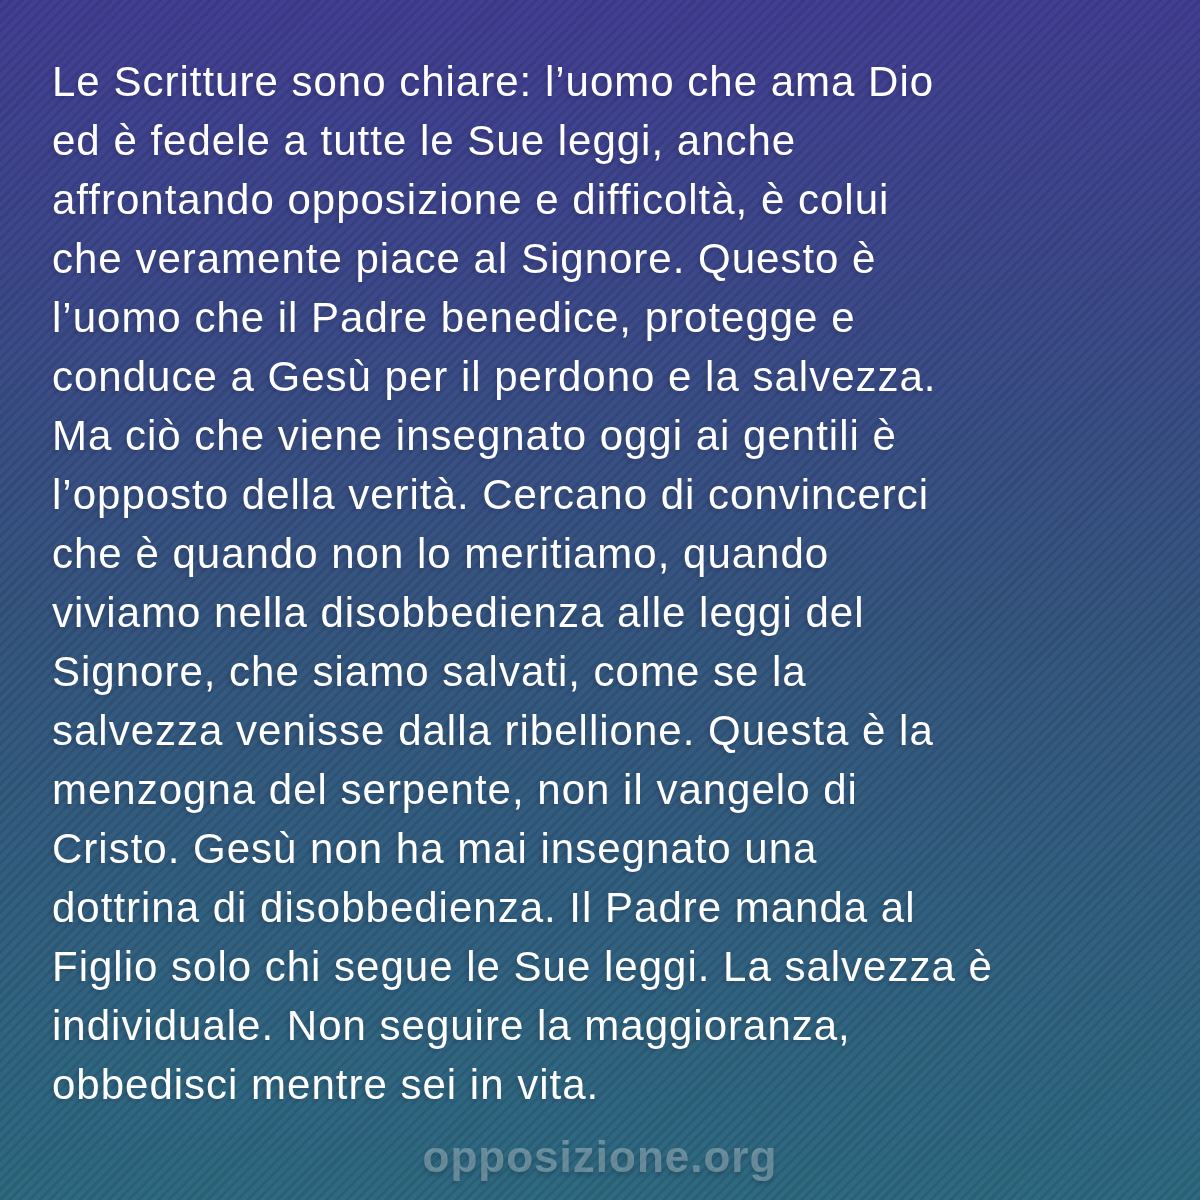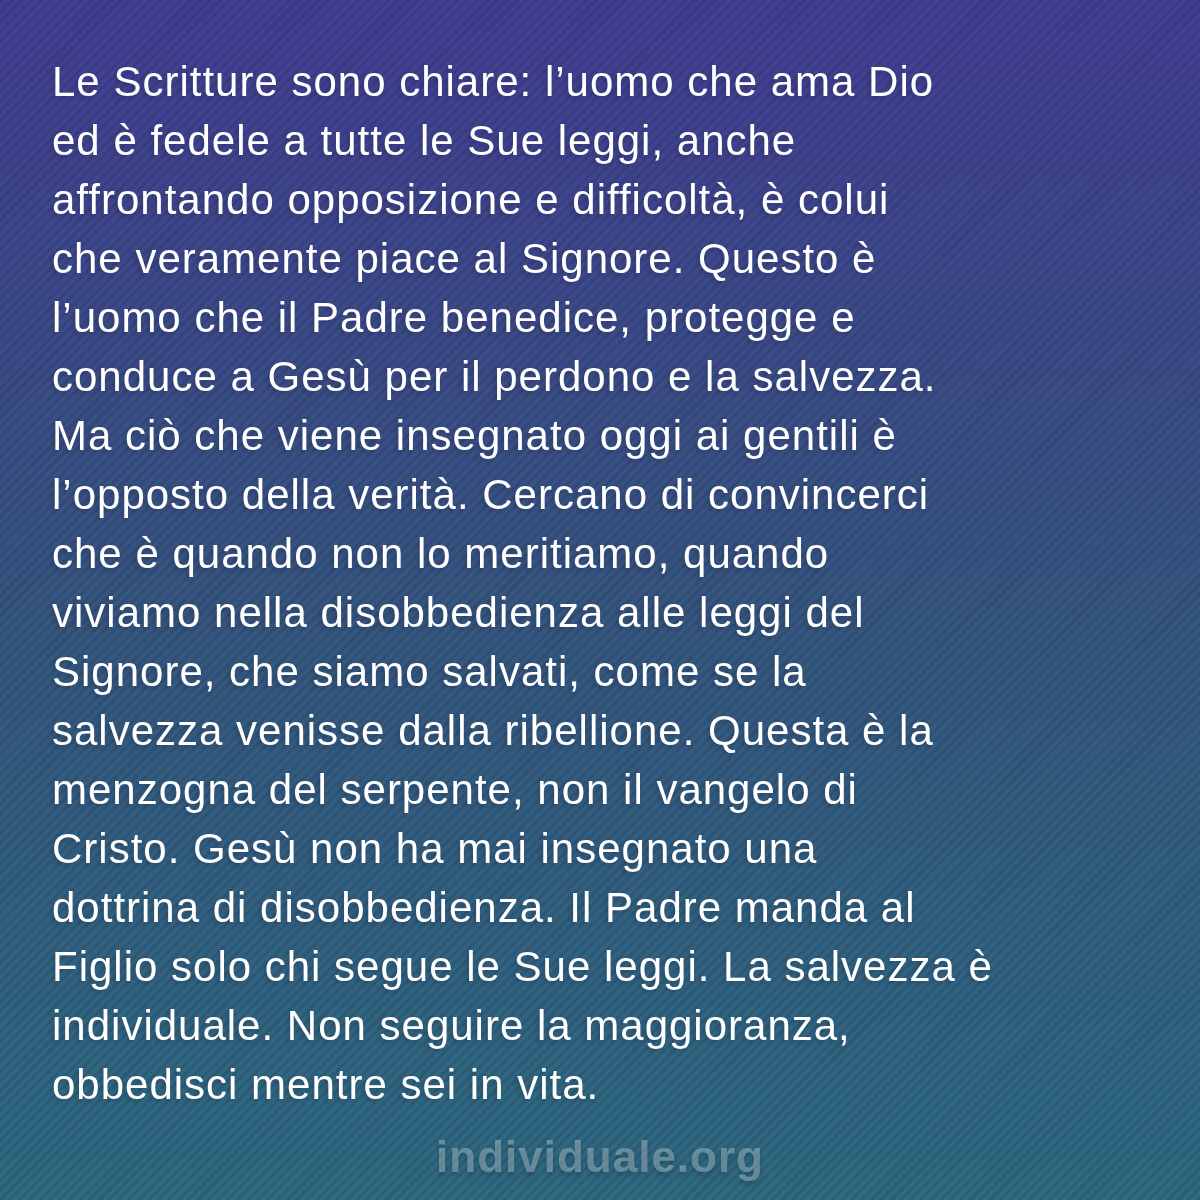--- a/index.html
+++ b/index.html
@@ -75,14 +75,14 @@
 che è quando non lo meritiamo, quando
 viviamo nella disobbedienza alle leggi del
 Signore, che siamo salvati, come se la
 salvezza venisse dalla ribellione. Questa è la
 menzogna del serpente, non il vangelo di
 Cristo. Gesù non ha mai insegnato una
 dottrina di disobbedienza. Il Padre manda al
 Figlio solo chi segue le Sue leggi. La salvezza è
 individuale. Non seguire la maggioranza,
 obbedisci mentre sei in vita.</div>
-  <div class="watermark">individuale.org</div>
+  <div class="watermark">opposizione.org</div>
 </div>
 
 </body></html>

